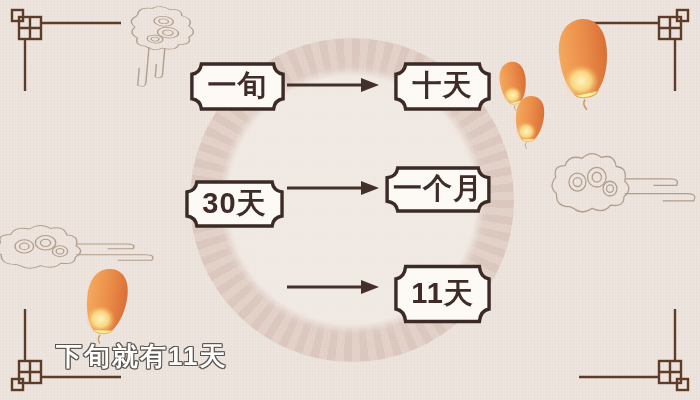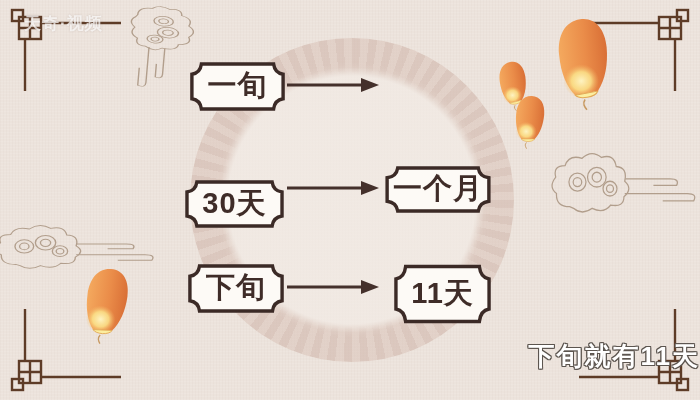--- a/index.html
+++ b/index.html
@@ -60,21 +60,21 @@
     font-size:29px;font-weight:bold;color:var(--text_dark);letter-spacing:1px;line-height:1;
     padding-bottom:2px;}
   .arrow{position:absolute;width:94px;height:18px;}
   .arrow line{stroke:var(--arrow);stroke-width:3px;}
   .arrow polygon{fill:var(--arrow);}
   
   .watermark{position:absolute;left:24px;top:12px;font-size:17px;font-weight:bold;
     color:rgba(255,255,255,0.72);letter-spacing:1px;
     text-shadow:0 0 2px rgba(150,130,120,0.35);}
   
-  .subtitle{position:absolute;left:16px;right:0;top:339px;text-align:right;
+  .subtitle{position:absolute;left:16px;right:0;top:339px;text-align:left;
     font-size:26px;font-weight:bold;color:var(--subtitle_fill);letter-spacing:2px;
     text-shadow:
       -1px -1px 0 var(--subtitle_outline), 1px -1px 0 var(--subtitle_outline),
       -1px  1px 0 var(--subtitle_outline), 1px  1px 0 var(--subtitle_outline),
        0 -1px 0 var(--subtitle_outline), 0 1px 0 var(--subtitle_outline),
       -1px  0   0 var(--subtitle_outline), 1px 0  0 var(--subtitle_outline); padding-left: 40px;}
 </style>
 </head>
 <body>
 
@@ -181,56 +181,55 @@
     <path d="M19 75 L41 73 C38 79 23 80 19 75 Z" fill="#fceea0" stroke="#e2a955" stroke-width="1"></path>
     <path d="M28 80 c-3 4 -1 7 1 10" stroke="#c89a62" fill="none" stroke-width="1.5"></path>
   </svg>
   <svg class="lantern l-bottom" viewBox="0 0 60 92">
     <path d="M30 3 C15 4 7 17 7 35 C7 53 12 67 19 75 L41 73 C49 63 53 48 53 32 C53 14 44 2 30 3 Z" fill="url(#lantBody)"></path>
     <ellipse cx="26" cy="62" rx="17" ry="16" fill="url(#lantGlow)"></ellipse>
     <path d="M19 75 L41 73 C38 79 23 80 19 75 Z" fill="#fceea0" stroke="#e2a955" stroke-width="1"></path>
     <path d="M28 80 c-3 4 -1 7 1 10" stroke="#c89a62" fill="none" stroke-width="1.5"></path>
   </svg>
 
-  <div class="watermark">天奇·视频</div>
 
   <div class="box" style="left:190px;top:62px;width:95px;height:49px;">
     <svg class="plaque" viewBox="0 0 100 48" preserveAspectRatio="none">
       <path vector-effect="non-scaling-stroke" d="M12 2 H88 Q89.2 10.8 98 12 V36 Q89.2 37.2 88 46 H12 Q10.8 37.2 2 36 V12 Q10.8 10.8 12 2 Z"></path>
     </svg>
     <span class="box-label">一旬</span>
   </div>
   <svg class="arrow" style="left:286px;top:76px;" viewBox="0 0 94 18">
     <line x1="1" y1="9" x2="76" y2="9"></line>
       <polygon points="75,2 93,9 75,16"></polygon>
   </svg>
+  <div class="box" style="left:394px;top:62px;width:97px;height:49px;">
+    <svg class="plaque" viewBox="0 0 100 48" preserveAspectRatio="none">
+      <path vector-effect="non-scaling-stroke" d="M12 2 H88 Q89.2 10.8 98 12 V36 Q89.2 37.2 88 46 H12 Q10.8 37.2 2 36 V12 Q10.8 10.8 12 2 Z"></path>
+    </svg>
+    <span class="box-label">十天</span>
+  </div>
 
   <div class="box" style="left:185px;top:180px;width:99px;height:48px;">
     <svg class="plaque" viewBox="0 0 100 48" preserveAspectRatio="none">
       <path vector-effect="non-scaling-stroke" d="M12 2 H88 Q89.2 10.8 98 12 V36 Q89.2 37.2 88 46 H12 Q10.8 37.2 2 36 V12 Q10.8 10.8 12 2 Z"></path>
     </svg>
     <span class="box-label">30天</span>
   </div>
   <svg class="arrow" style="left:286px;top:179px;" viewBox="0 0 94 18">
     <line x1="1" y1="9" x2="76" y2="9"></line>
       <polygon points="75,2 93,9 75,16"></polygon>
   </svg>
   <div class="box" style="left:385px;top:166px;width:106px;height:47px;text-align:right;">
     <svg class="plaque" viewBox="0 0 100 48" preserveAspectRatio="none">
       <path vector-effect="non-scaling-stroke" d="M12 2 H88 Q89.2 10.8 98 12 V36 Q89.2 37.2 88 46 H12 Q10.8 37.2 2 36 V12 Q10.8 10.8 12 2 Z"></path>
     </svg>
     <span class="box-label">一个月</span>
   </div>
 
-  <div class="box" style="left:188px;top:264px;width:96px;height:49px;">
-    <svg class="plaque" viewBox="0 0 100 48" preserveAspectRatio="none">
-      <path vector-effect="non-scaling-stroke" d="M12 2 H88 Q89.2 10.8 98 12 V36 Q89.2 37.2 88 46 H12 Q10.8 37.2 2 36 V12 Q10.8 10.8 12 2 Z"></path>
-    </svg>
-    <span class="box-label">下旬</span>
-  </div>
   <svg class="arrow" style="left:286px;top:278px;" viewBox="0 0 94 18">
     <line x1="1" y1="9" x2="76" y2="9"></line>
       <polygon points="75,2 93,9 75,16"></polygon>
   </svg>
   <div class="box" style="left:394px;top:264px;width:97px;height:60px;">
     <svg class="plaque" viewBox="0 0 100 48" preserveAspectRatio="none">
       <path vector-effect="non-scaling-stroke" d="M12 2 H88 Q89.2 10.8 98 12 V36 Q89.2 37.2 88 46 H12 Q10.8 37.2 2 36 V12 Q10.8 10.8 12 2 Z"></path>
     </svg>
     <span class="box-label">11天</span>
   </div>

